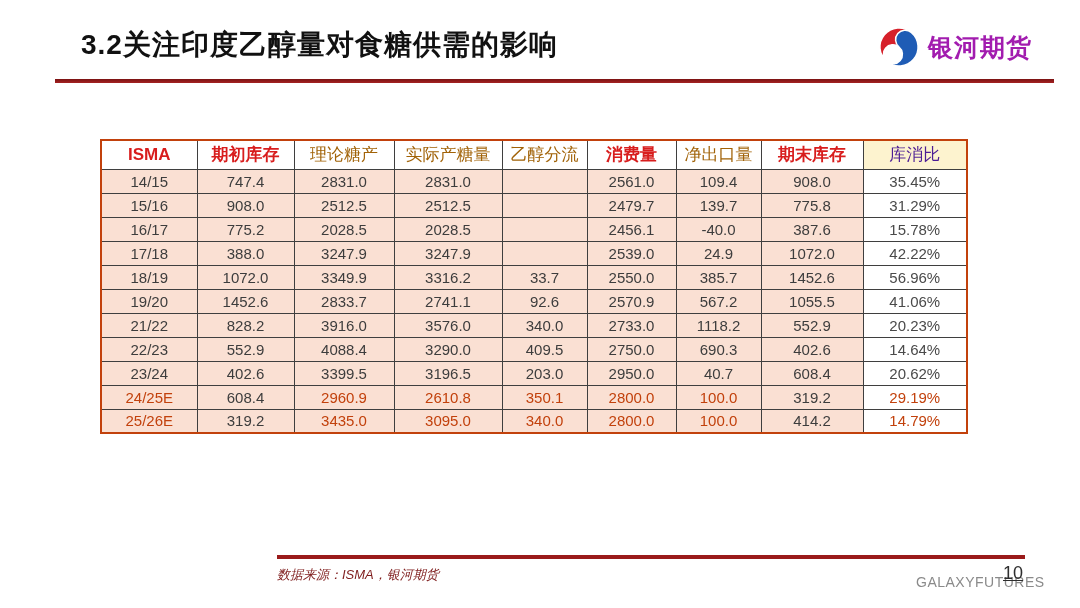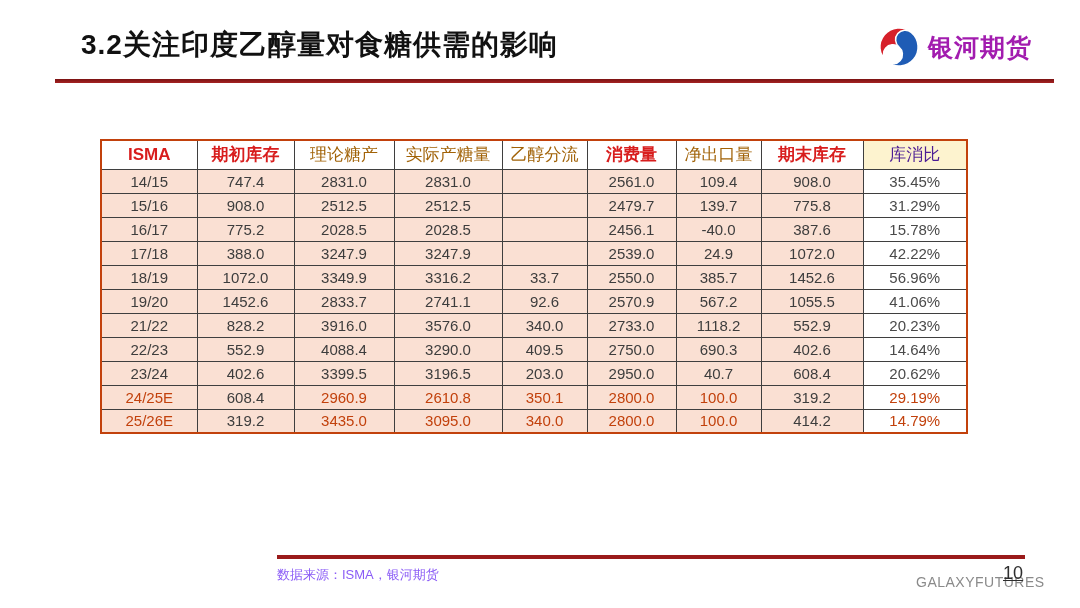--- a/index.html
+++ b/index.html
@@ -75,21 +75,22 @@
     top: 555px;
     width: 748px;
     height: 4px;
     background: #9a1a1a;
   }
   .source-text {
     position: absolute;
     left: 277px;
     top: 566px;
     font-size: 13px;
-    color: #8b5cf6;
+    color: #7f1d1d;
+    font-style: italic;
   }
   .brand-small {
     position: absolute;
     left: 916px;
     top: 574px;
     font-size: 14px;
     color: #8a8a8a;
     letter-spacing: 0.5px;
   }
   .page-number {

